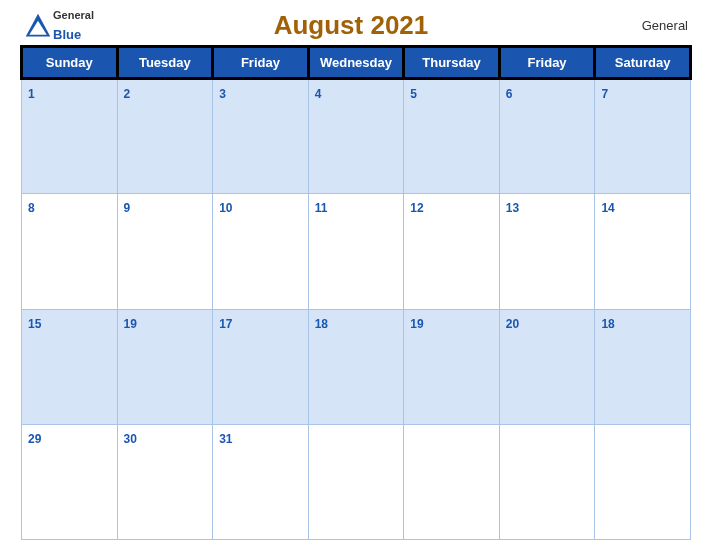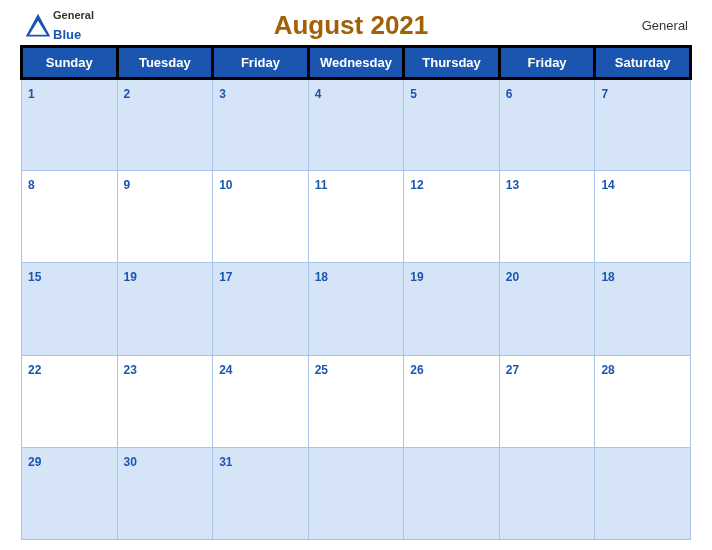--- a/index.html
+++ b/index.html
@@ -164,29 +164,20 @@
       <tr>
         <td><span class="day-number">15</span></td>
         <td><span class="day-number">19</span></td>
         <td><span class="day-number">17</span></td>
         <td><span class="day-number">18</span></td>
         <td><span class="day-number">19</span></td>
         <td><span class="day-number">20</span></td>
         <td><span class="day-number">18</span></td>
       </tr>
       <tr>
-        <td><span class="day-number">22</span></td>
-        <td><span class="day-number">23</span></td>
-        <td><span class="day-number">24</span></td>
-        <td><span class="day-number">25</span></td>
-        <td><span class="day-number">26</span></td>
-        <td><span class="day-number">27</span></td>
-        <td><span class="day-number">28</span></td>
-      </tr>
-      <tr>
         <td><span class="day-number">29</span></td>
         <td><span class="day-number">30</span></td>
         <td><span class="day-number">31</span></td>
         <td></td>
         <td></td>
         <td></td>
         <td></td>
       </tr>
     </tbody>
 </table>

